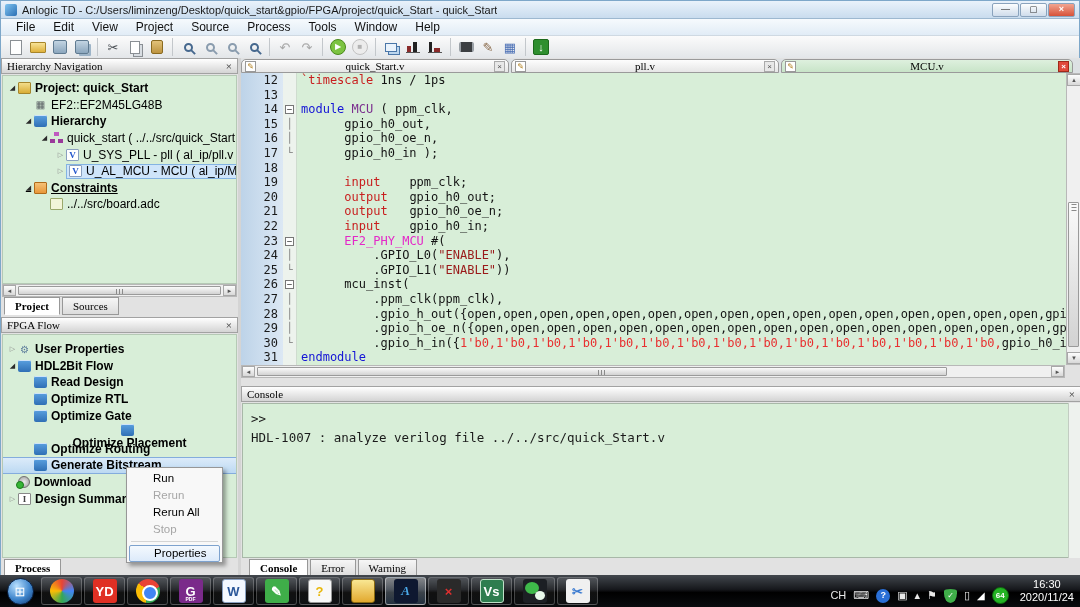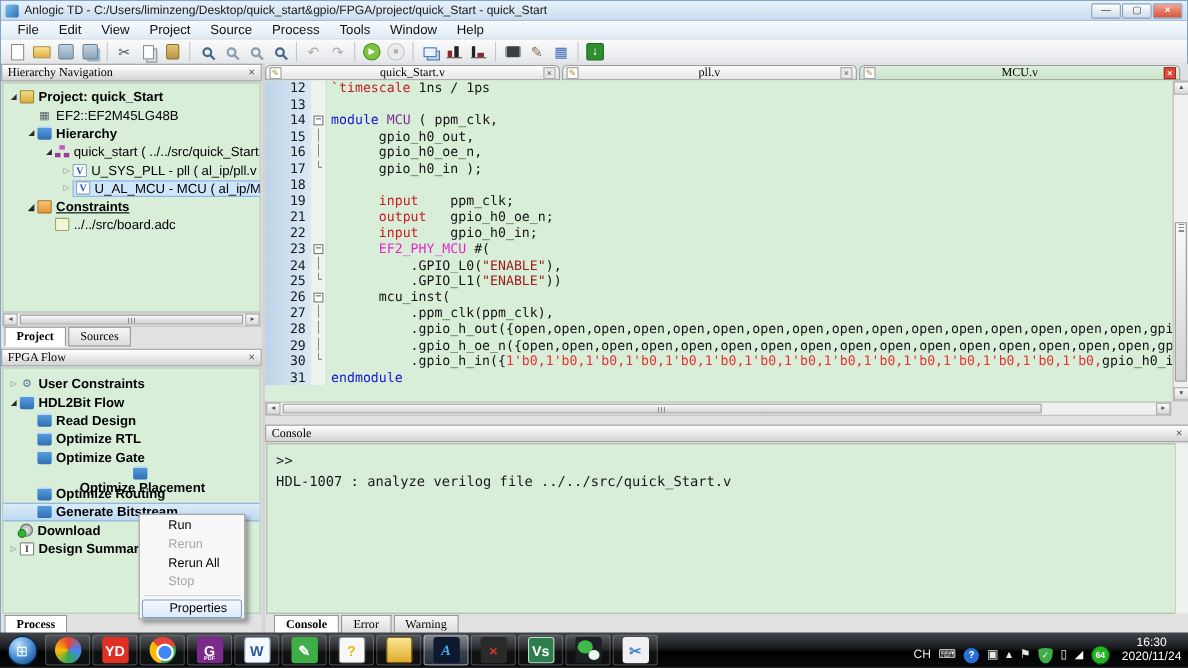--- a/index.html
+++ b/index.html
@@ -295,21 +295,21 @@
         <span class="stab">Sources</span>
       </div>
     <div class="ptitle" style="top:259px">
       <span>FPGA Flow</span>
       <span class="px">×</span>
     </div>
     <div id="flow-tree">
         <div class="trow" style="padding-left: 4px;">
           <span class="arrow arr-col">▷</span>
           <span class="ic" style="color: rgb(90, 122, 154);">⚙</span>
-          <span class="bold">User Constraints</span>
+          <span class="bold">User Properties</span>
         </div>
         <div class="trow" style="padding-left: 4px;">
           <span class="arrow arr-exp">◢</span>
           <span class="ic ic-stack"></span>
           <span class="bold">HDL2Bit Flow</span>
         </div>
         <div class="trow" style="padding-left: 20px;">
           <span class="arrow"></span>
           <span class="ic ic-stack"></span>
           <span class="bold">Read Design</span>
@@ -377,20 +377,21 @@
       </div>
     <div id="editor">
         <div class="code-line"><span class="ln">12</span><span class="fold"></span><span class="codetext"><span class="sg-kw2">`timescale</span><span class="sg-pl"> 1ns / 1ps</span></span></div>
         <div class="code-line"><span class="ln">13</span><span class="fold"></span><span class="codetext"></span></div>
         <div class="code-line"><span class="ln">14</span><span class="fold"><span class="foldbox">−</span></span><span class="codetext"><span class="sg-kw">module</span><span class="sg-pl"> </span><span class="sg-ty">MCU</span><span class="sg-pl"> ( ppm_clk,</span></span></div>
         <div class="code-line"><span class="ln">15</span><span class="fold">│</span><span class="codetext"><span class="sg-pl">      gpio_h0_out,</span></span></div>
         <div class="code-line"><span class="ln">16</span><span class="fold">│</span><span class="codetext"><span class="sg-pl">      gpio_h0_oe_n,</span></span></div>
         <div class="code-line"><span class="ln">17</span><span class="fold">└</span><span class="codetext"><span class="sg-pl">      gpio_h0_in );</span></span></div>
         <div class="code-line"><span class="ln">18</span><span class="fold"></span><span class="codetext"></span></div>
         <div class="code-line"><span class="ln">19</span><span class="fold"></span><span class="codetext"><span class="sg-pl">      </span><span class="sg-kw2">input</span><span class="sg-pl">    ppm_clk;</span></span></div>
+        <div class="code-line"><span class="ln">20</span><span class="fold"></span><span class="codetext"><span class="sg-pl">      </span><span class="sg-kw2">output</span><span class="sg-pl">   gpio_h0_out;</span></span></div>
         <div class="code-line"><span class="ln">21</span><span class="fold"></span><span class="codetext"><span class="sg-pl">      </span><span class="sg-kw2">output</span><span class="sg-pl">   gpio_h0_oe_n;</span></span></div>
         <div class="code-line"><span class="ln">22</span><span class="fold"></span><span class="codetext"><span class="sg-pl">      </span><span class="sg-kw2">input</span><span class="sg-pl">    gpio_h0_in;</span></span></div>
         <div class="code-line"><span class="ln">23</span><span class="fold"><span class="foldbox">−</span></span><span class="codetext"><span class="sg-pl">      </span><span class="sg-mc">EF2_PHY_MCU</span><span class="sg-pl"> #(</span></span></div>
         <div class="code-line"><span class="ln">24</span><span class="fold">│</span><span class="codetext"><span class="sg-pl">          .GPIO_L0(</span><span class="sg-st">"ENABLE"</span><span class="sg-pl">),</span></span></div>
         <div class="code-line"><span class="ln">25</span><span class="fold">└</span><span class="codetext"><span class="sg-pl">          .GPIO_L1(</span><span class="sg-st">"ENABLE"</span><span class="sg-pl">))</span></span></div>
         <div class="code-line"><span class="ln">26</span><span class="fold"><span class="foldbox">−</span></span><span class="codetext"><span class="sg-pl">      mcu_inst(</span></span></div>
         <div class="code-line"><span class="ln">27</span><span class="fold">│</span><span class="codetext"><span class="sg-pl">          .ppm_clk(ppm_clk),</span></span></div>
         <div class="code-line"><span class="ln">28</span><span class="fold">│</span><span class="codetext"><span class="sg-pl">          .gpio_h_out({open,open,open,open,open,open,open,open,open,open,open,open,open,open,open,open,gpio_h0_out}),</span></span></div>
         <div class="code-line"><span class="ln">29</span><span class="fold">│</span><span class="codetext"><span class="sg-pl">          .gpio_h_oe_n({open,open,open,open,open,open,open,open,open,open,open,open,open,open,open,open,gpio_h0_oe_n}),</span></span></div>
         <div class="code-line"><span class="ln">30</span><span class="fold">└</span><span class="codetext"><span class="sg-pl">          .gpio_h_in({</span><span class="sg-nm">1'b0,1'b0,1'b0,1'b0,1'b0,1'b0,1'b0,1'b0,1'b0,1'b0,1'b0,1'b0,1'b0,1'b0,1'b0,</span><span class="sg-pl">gpio_h0_in}));</span></span></div>

